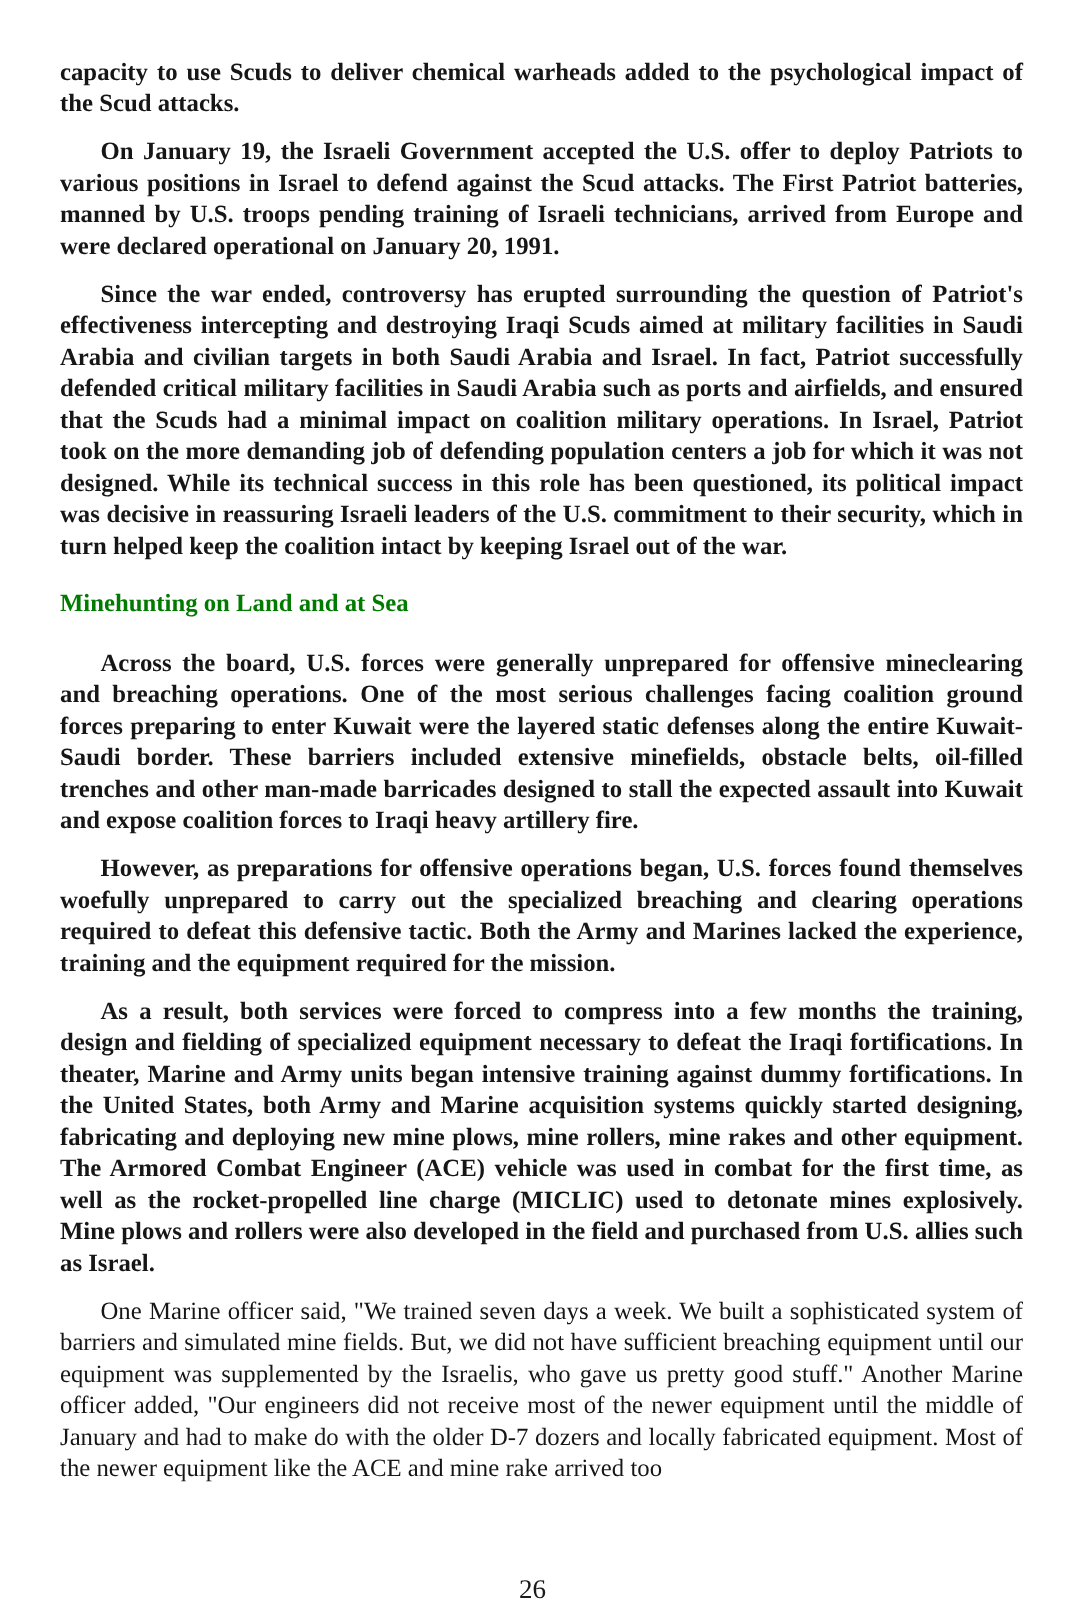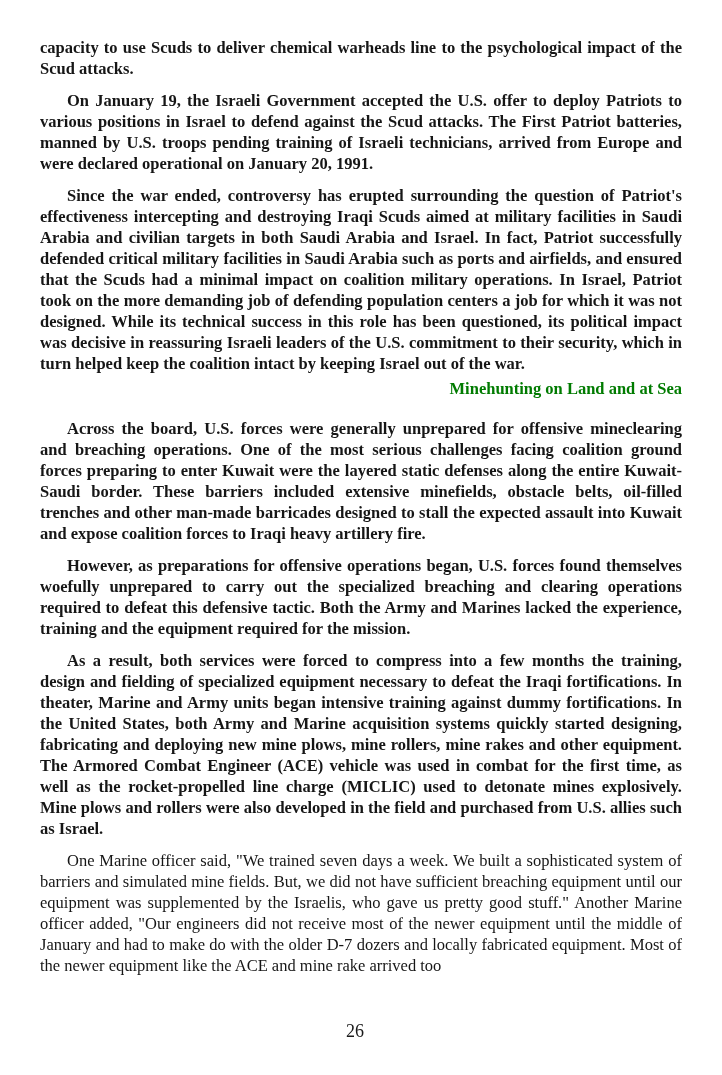--- a/index.html
+++ b/index.html
@@ -29,56 +29,56 @@
     line-height: 21px;
     font-weight: bold;
     text-align: justify;
     text-indent: 27px;
     color: #161616;
   }
   p.para.continuation {
     text-indent: 0;
   }
   p.para.tight {
-    margin-bottom: 4px;
+    margin-bottom: 17px;
   }
   h2.section-heading {
     margin: 0 0 19px 0;
     font-size: 16.5px;
     line-height: 21px;
     font-weight: bold;
     font-family: "Liberation Serif", serif;
     color: #007b00;
-    text-align: right;
+    text-align: left;
   }
   p.para.quote-para {
     font-weight: normal;
   }
   p.para.quote-para b {
     font-weight: normal;
   }
   .page-number {
     position: absolute;
-    top: 1020px;
+    top: 1048px;
     left: 0;
     width: 710px;
     text-align: center;
     font-family: "Liberation Serif", serif;
     font-size: 18px;
     line-height: 22px;
     color: #1a1a1a;
   }
 </style>
 </head>
 <body style="background: rgb(255, 255, 255);">
 
 <div class="doc-page" style="color: rgb(22, 22, 22);">
   <div class="content">
 
-    <p class="para continuation">capacity to use Scuds to deliver chemical warheads line to the psychological impact of the Scud attacks.</p>
+    <p class="para continuation">capacity to use Scuds to deliver chemical warheads added to the psychological impact of the Scud attacks.</p>
 
     <p class="para">On January 19, the Israeli Government accepted the U.S. offer to deploy Patriots to various positions in Israel to defend against the Scud attacks. The First Patriot batteries, manned by U.S. troops pending training of Israeli technicians, arrived from Europe and were declared operational on January 20, 1991.</p>
 
     <p class="para tight">Since the war ended, controversy has erupted surrounding the question of Patriot's effectiveness intercepting and destroying Iraqi Scuds aimed at military facilities in Saudi Arabia and civilian targets in both Saudi Arabia and Israel. In fact, Patriot successfully defended critical military facilities in Saudi Arabia such as ports and airfields, and ensured that the Scuds had a minimal impact on coalition military operations. In Israel, Patriot took on the more demanding job of defending population centers a job for which it was not designed. While its technical success in this role has been questioned, its political impact was decisive in reassuring Israeli leaders of the U.S. commitment to their security, which in turn helped keep the coalition intact by keeping Israel out of the war.</p>
 
     <h2 class="section-heading" style="color: rgb(0, 123, 0);">Minehunting on Land and at Sea</h2>
 
     <p class="para">Across the board, U.S. forces were generally unprepared for offensive mineclearing and breaching operations. One of the most serious challenges facing coalition ground forces preparing to enter Kuwait were the layered static defenses along the entire Kuwait-Saudi border. These barriers included extensive minefields, obstacle belts, oil-filled trenches and other man-made barricades designed to stall the expected assault into Kuwait and expose coalition forces to Iraqi heavy artillery fire.</p>
 
     <p class="para">However, as preparations for offensive operations began, U.S. forces found themselves woefully unprepared to carry out the specialized breaching and clearing operations required to defeat this defensive tactic. Both the Army and Marines lacked the experience, training and the equipment required for the mission.</p>

